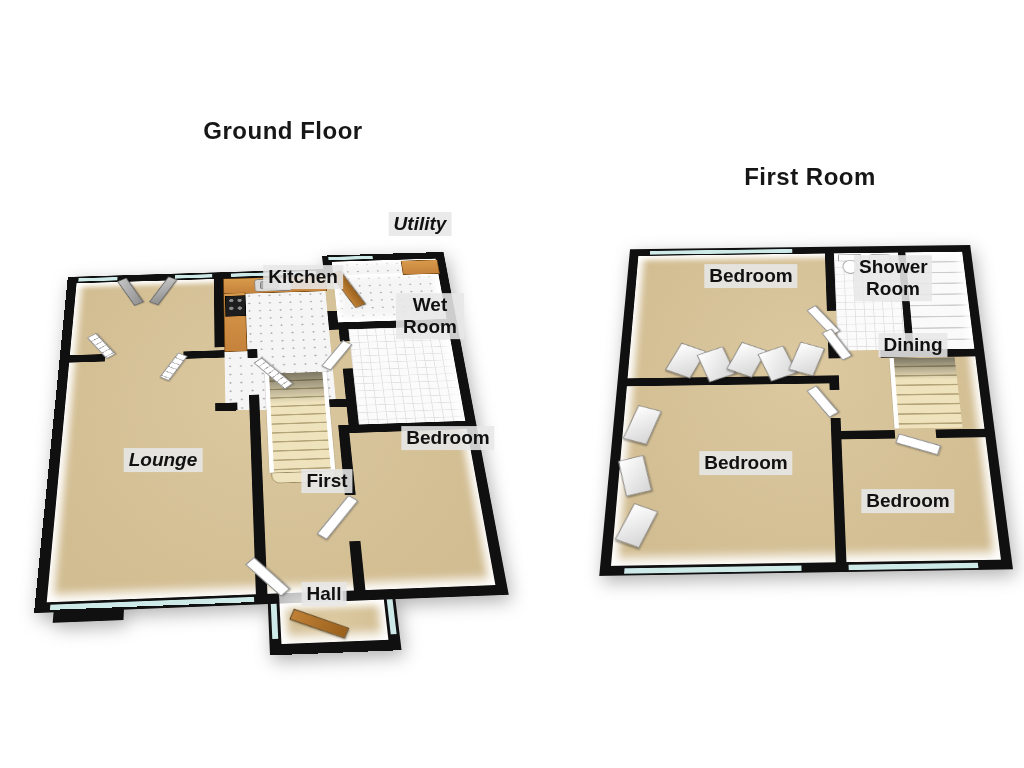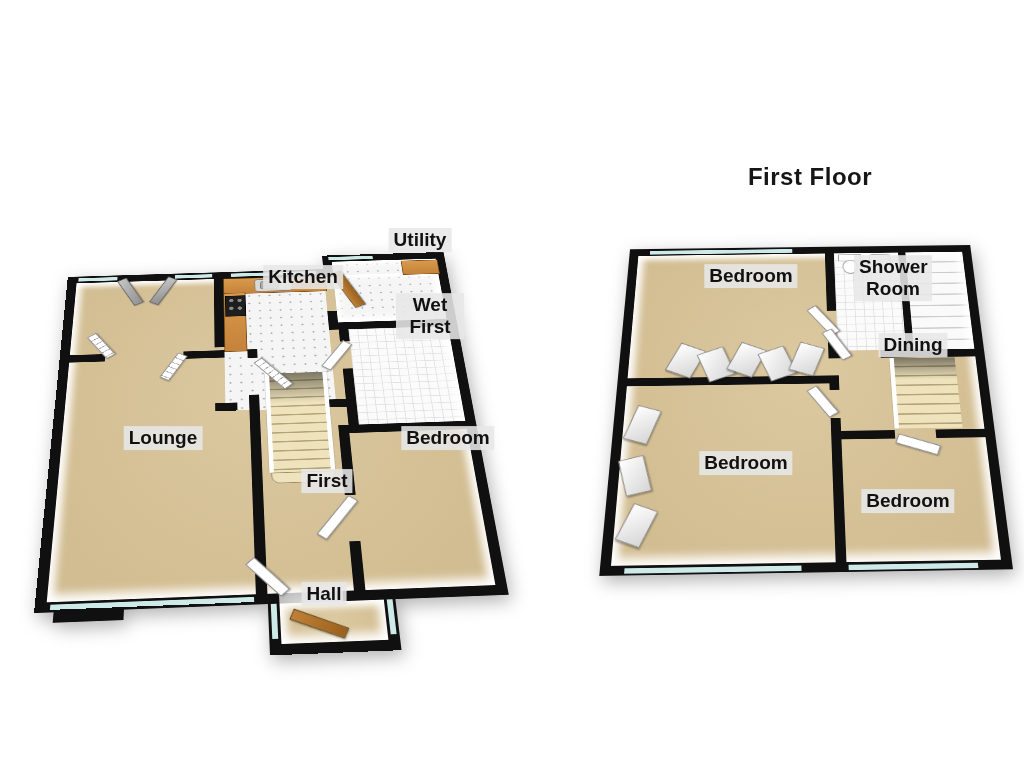--- a/index.html
+++ b/index.html
@@ -186,26 +186,27 @@
       <div class="panel" style="left:14px;top:300px;width:26px;height:44px;transform:rotate(-15deg);"></div>
       <div class="panel" style="left:20px;top:360px;width:26px;height:44px;transform:rotate(22deg);"></div>
 
       <div class="door" style="left:216px;top:100px;width:11px;height:46px;transform:rotate(-36deg);transform-origin:top left;"></div>
       <div class="door" style="left:256px;top:128px;width:11px;height:44px;transform:rotate(-30deg);transform-origin:bottom left;"></div>
       <div class="door" style="left:214px;top:216px;width:11px;height:42px;transform:rotate(-34deg);transform-origin:top left;"></div>
       <div class="door" style="left:312px;top:274px;width:46px;height:11px;transform:rotate(20deg);transform-origin:left center;"></div>
     </div>
   </div>
 
-  <div class="floor-title" style="left:810px;top:177px;">First Floor</div>
+  <div class="floor-title" style="left:283px;top:131px;">Ground Floor</div>
+  <div class="floor-title" style="left:810px;top:177px;">First Room</div>
 
   <div class="room-label" style="left:303px;top:277px;">Kitchen</div>
-  <div class="room-label" style="left:420px;top:240px;">Utility</div>
-  <div class="room-label wrap" style="left:430px;top:316px;width:68px;">Wet First</div>
-  <div class="room-label" style="left:163px;top:438px;">Lounge</div>
+  <div class="room-label" style="left:420px;top:224px;font-style:italic;">Utility</div>
+  <div class="room-label wrap" style="left:430px;top:316px;width:68px;">Wet Room</div>
+  <div class="room-label" style="left:163px;top:460px;font-style:italic;">Lounge</div>
   <div class="room-label" style="left:448px;top:438px;">Bedroom</div>
   <div class="room-label" style="left:327px;top:481px;">First</div>
   <div class="room-label" style="left:324px;top:594px;">Hall</div>
 
   <div class="room-label" style="left:751px;top:276px;">Bedroom</div>
   <div class="room-label wrap" style="left:893px;top:278px;width:78px;">Shower Room</div>
   <div class="room-label" style="left:913px;top:345px;">Dining</div>
   <div class="room-label" style="left:746px;top:463px;">Bedroom</div>
   <div class="room-label" style="left:908px;top:501px;">Bedroom</div>
 

